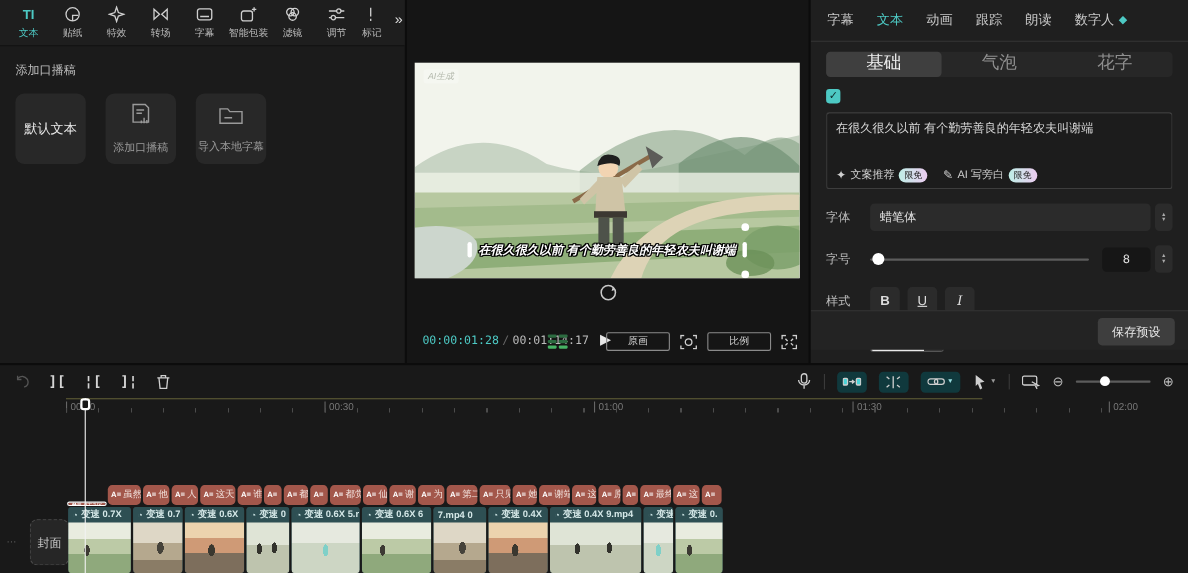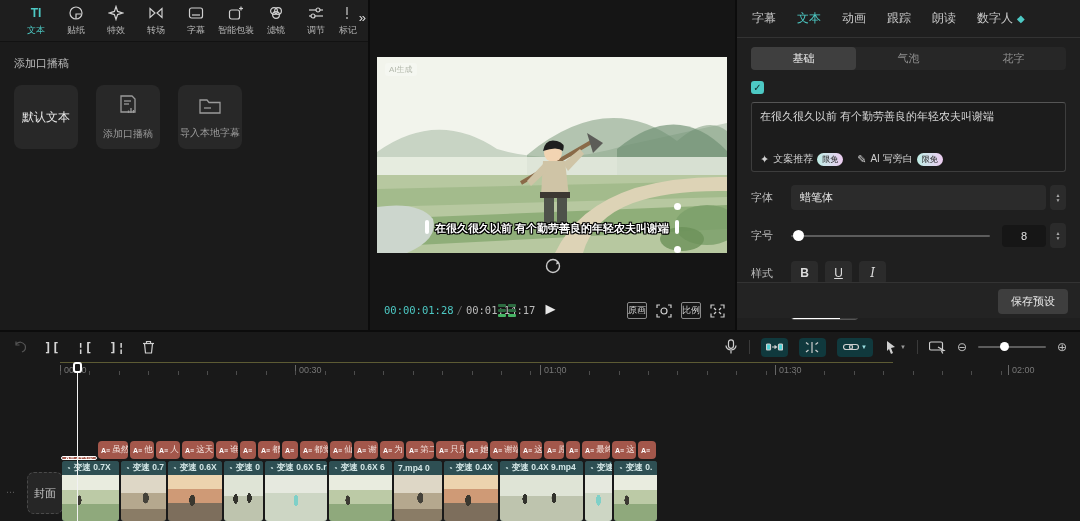--- a/index.html
+++ b/index.html
@@ -6,21 +6,21 @@
   body { background:#000; font-family:"Liberation Sans","DejaVu Sans",sans-serif; }
   .app { position:relative; width:1080px; height:521px; background:#0c0c0c; overflow:hidden; color:#ccc; }
 
   
   .sec { position:absolute; top:0; height:330px; overflow:hidden; }
   .left-sec  { left:0;   width:368px; background:#1b1b1b; }
   .player-sec{ left:370px; width:365px; background:#151515; }
   .right-sec { left:737px; width:343px; background:#1f1f1f; }
 
   
-  .top-toolbar { position:relative; height:42px; background:#1e1e1e; border-bottom:1px solid #121212; display:flex; padding-left:16px; overflow:hidden; }
+  .top-toolbar { position:relative; height:42px; background:#1e1e1e; border-bottom:1px solid #121212; display:flex; padding-left:6px; overflow:hidden; }
   .tb-item { width:40px; display:flex; flex-direction:column; align-items:center; justify-content:center; gap:3px; cursor:pointer; }
   .tb-item .ic { height:16px; display:flex; align-items:center; justify-content:center; color:#cfcfcf; }
   .tb-item .lb { font-size:9px; color:#b8b8b8; white-space:nowrap; }
   .tb-item.active .lb, .tb-item.active .ic { color:#4dc9c4; }
   .tb-item.active .ti-glyph { color:#4dc9c4; border-color:#4dc9c4; }
   .ti-glyph { font-size:12px; font-weight:bold; letter-spacing:0; }
   .tb-expand { position:absolute; right:4px; top:10px; font-size:13px; color:#ddd; cursor:pointer; letter-spacing:-2px; }
   .tb-item svg { stroke:#cfcfcf; fill:none; stroke-width:1.2; }
   .tb-item.partial { width:24px; overflow:hidden; }
 
@@ -30,50 +30,50 @@
   .lp-card { width:64px; height:64px; background:#282828; border-radius:8px; display:flex; flex-direction:column; align-items:center; justify-content:center; gap:5px; cursor:pointer; }
   .lp-card .clabel { font-size:10px; color:#9a9a9a; white-space:nowrap; }
   .lp-card.primary .clabel { font-size:12px; color:#e8e8e8; }
   .lp-card svg { stroke:#9a9a9a; fill:none; stroke-width:1.3; }
 
   
   .player-header { height:38px; background:#232323; display:flex; align-items:center; justify-content:space-between; padding:0 13px; border-bottom:1px solid #111; }
   .player-title { font-size:12px; color:#ddd; }
   .hamburger { width:16px; cursor:pointer; }
   .hamburger div { height:1.5px; background:#8a8a8a; margin:3px 0; }
-  .video-frame { position:absolute; left:7px; top:57px; width:350px; height:196px; background:#e9ece1; overflow:hidden; }
+  .video-frame { position:absolute; left:7px; top:57px; width:350px; height:196px; background:#e9ece1; overflow:hidden;font-style:italic; }
   .watermark { position:absolute; left:8px; top:6px; font-size:8px; color:#9aa193; background:rgba(255,255,255,.35); border-radius:3px; padding:1px 4px; opacity:.7; }
   .subtitle-wrap { position:absolute; left:0; right:0; bottom:16px; display:flex; justify-content:center; }
   .subtitle-box { position:relative; padding:1px 8px; }
   .subtitle-text { font-size:11px; font-weight:bold; color:#fff; white-space:nowrap;
     text-shadow:-1px 0 #000,1px 0 #000,0 -1px #000,0 1px #000,-1px -1px #000,1px 1px #000,-1px 1px #000,1px -1px #000; }
   .handle-bar { position:absolute; top:50%; width:4px; height:14px; margin-top:-7px; background:#fff; border-radius:2px; }
   .handle-bar.l { left:-2px; } .handle-bar.r { right:-2px; }
   .handle-dot { position:absolute; right:-4px; width:7px; height:7px; border-radius:50%; background:#fff; }
   .handle-dot.t { top:-14px; } .handle-dot.b { bottom:-16px; }
   .loop-btn { position:absolute; left:50%; top:257px; margin-left:-9px; width:18px; height:18px; cursor:pointer; }
   .loop-btn svg { stroke:#c9c9c9; fill:none; stroke-width:1.4; }
   .player-controls { position:absolute; left:0; right:0; bottom:6px; height:26px; }
   .time-group { position:absolute; left:14px; top:6px; font-family:"DejaVu Sans Mono","Liberation Mono",monospace; font-size:10.5px; }
   .time-cur { color:#4dc9c4; } .time-sep { color:#666; padding:0 3px; } .time-total { color:#bbb; }
   .meter { position:absolute; left:128px; top:6px; display:grid; grid-template-columns:8px 8px; gap:2px; cursor:pointer; }
   .meter div { height:3px; border-radius:1px; }
   .m-dim { background:#2c6b40; } .m-lit { background:#46b364; }
   .play-btn { position:absolute; left:50%; margin-left:-7px; top:3px; font-size:13px; color:#e8e8e8; cursor:pointer; }
   .pc-right { position:absolute; right:10px; top:4px; display:flex; align-items:center; gap:9px; }
-  .mini-btn { font-size:9px; color:#d5d5d5; border:1px solid #8a8a8a; border-radius:2px; padding:1px 0; cursor:pointer; }
+  .mini-btn { font-size:9px; color:#d5d5d5; border:1px solid #8a8a8a; border-radius:2px; padding:1px 19px; cursor:pointer; }
   .pc-right svg { stroke:#cfcfcf; fill:none; stroke-width:1.2; cursor:pointer; }
 
   
   .insp-tabs { height:38px; display:flex; align-items:center; gap:21px; padding:0 15px; border-bottom:1px solid #333; }
   .insp-tab { font-size:12px; color:#c9c9c9; cursor:pointer; display:flex; align-items:center; gap:4px; }
   .insp-tab.active { color:#4dc9c4; }
   .gem { color:#4dc9c4; font-size:10px; }
   .subtabs { display:flex; margin:9px 14px 0 14px; background:#272727; border-radius:4px; height:23px; }
-  .subtab { flex:1; text-align:center; line-height:23px; font-size:11px; color:#8f8f8f; cursor:pointer; border-radius:4px; }
+  .subtab { flex:1; text-align:center; line-height:23px; font-size:16px; color:#8f8f8f; cursor:pointer; border-radius:4px;font-family:Liberation Mono, monospace; }
   .subtab.active { background:#3f3f3f; color:#f0f0f0; }
   .apply-row { display:flex; align-items:center; gap:7px; margin:11px 14px 0 14px; }
   .checkbox { width:13px; height:13px; background:#4dc9c4; border-radius:3px; color:#0e2a2a; font-size:10px; line-height:13px; text-align:center; cursor:pointer; }
   .apply-label { font-size:11px; color:#cfcfcf; }
   .text-area { position:relative; margin:8px 14px 0 14px; height:70px; background:#1c1c1c; border:1px solid #3d3d3d; border-top-color:#555; border-radius:3px; padding:6px 8px; cursor:text; }
   .text-area .tv { font-size:11px; color:#d8d8d8; }
   .ta-tools { position:absolute; left:8px; bottom:5px; display:flex; align-items:center; gap:14px; }
   .ta-tool { display:flex; align-items:center; gap:4px; font-size:10px; color:#cfcfcf; cursor:pointer; }
   .ta-tool .tico { color:#cfcfcf; font-size:11px; }
   .badge { font-size:8px; color:#222; background:linear-gradient(90deg,#bfeee6,#ecccf0); border-radius:8px; padding:1px 5px; }

